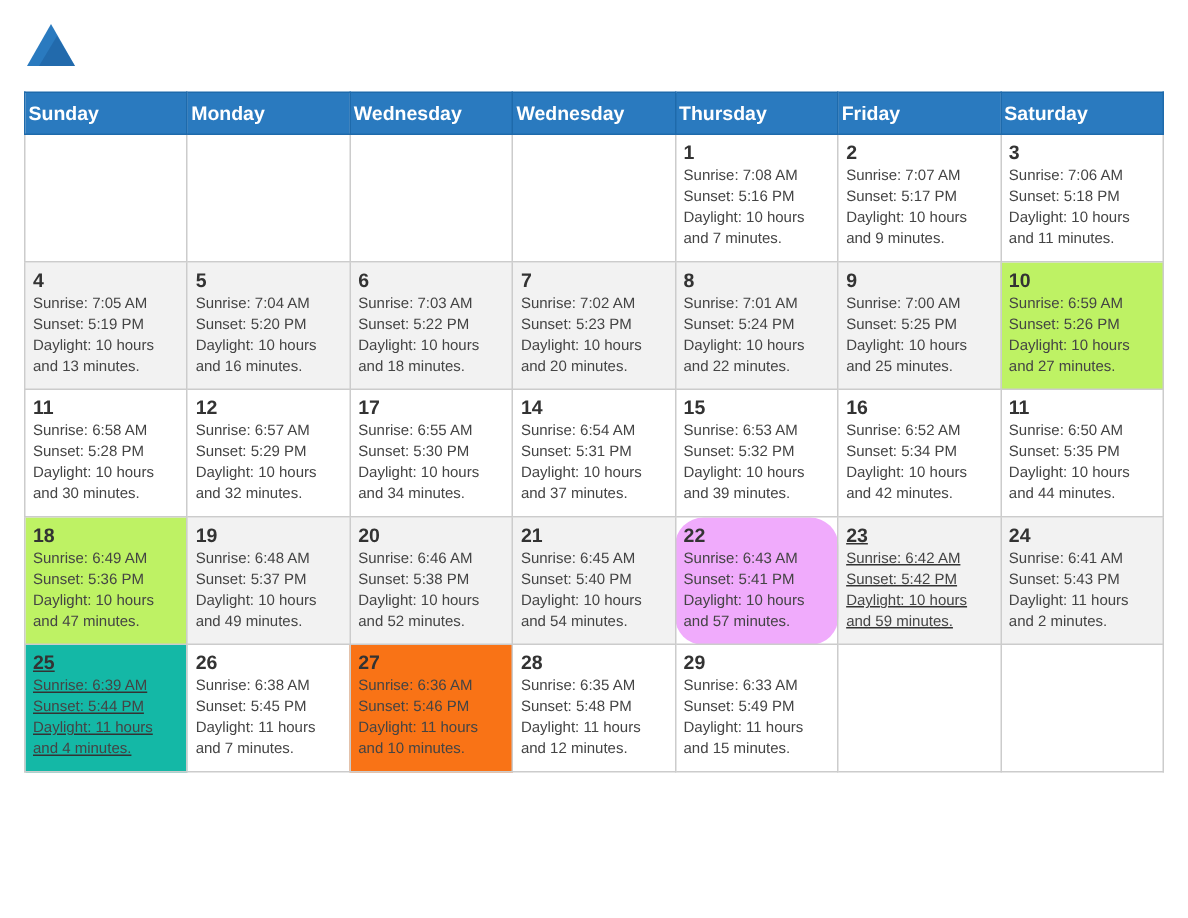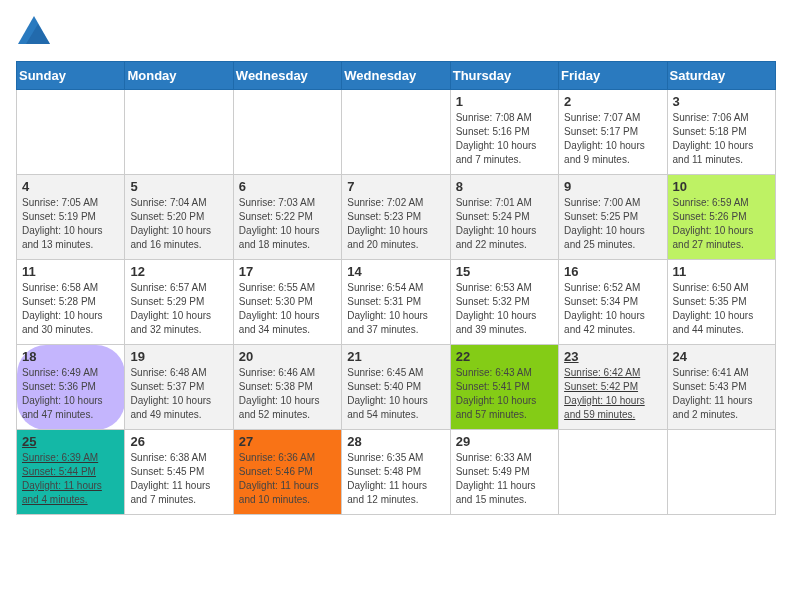--- a/index.html
+++ b/index.html
@@ -202,37 +202,37 @@
         <td style="background-color: rgb(255, 255, 255);">
           <span class="day-number">16</span>
           <div class="day-info">Sunrise: 6:52 AM<br>Sunset: 5:34 PM<br>Daylight: 10 hours and 42 minutes.</div>
         </td>
         <td style="background-color: rgb(255, 255, 255);">
           <span class="day-number">11</span>
           <div class="day-info">Sunrise: 6:50 AM<br>Sunset: 5:35 PM<br>Daylight: 10 hours and 44 minutes.</div>
         </td>
       </tr>
       <tr>
-        <td style="background-color: #c4b5fd; border-radius: 29px;">
+        <td style="background-color: #bef264;">
           <span class="day-number">18</span>
           <div class="day-info">Sunrise: 6:49 AM<br>Sunset: 5:36 PM<br>Daylight: 10 hours and 47 minutes.</div>
         </td>
         <td style="background-color: rgb(242, 242, 242);">
           <span class="day-number">19</span>
           <div class="day-info">Sunrise: 6:48 AM<br>Sunset: 5:37 PM<br>Daylight: 10 hours and 49 minutes.</div>
         </td>
         <td style="background-color: rgb(242, 242, 242);">
           <span class="day-number">20</span>
           <div class="day-info">Sunrise: 6:46 AM<br>Sunset: 5:38 PM<br>Daylight: 10 hours and 52 minutes.</div>
         </td>
         <td style="background-color: rgb(242, 242, 242);">
           <span class="day-number">21</span>
           <div class="day-info">Sunrise: 6:45 AM<br>Sunset: 5:40 PM<br>Daylight: 10 hours and 54 minutes.</div>
         </td>
-        <td style="background-color: #84cc16;">
+        <td style="background-color: #f0abfc; border-radius: 19px;">
           <span class="day-number">22</span>
           <div class="day-info">Sunrise: 6:43 AM<br>Sunset: 5:41 PM<br>Daylight: 10 hours and 57 minutes.</div>
         </td>
         <td style="background-color: rgb(242, 242, 242); text-decoration: underline;">
           <span class="day-number">23</span>
           <div class="day-info">Sunrise: 6:42 AM<br>Sunset: 5:42 PM<br>Daylight: 10 hours and 59 minutes.</div>
         </td>
         <td style="background-color: rgb(242, 242, 242);">
           <span class="day-number">24</span>
           <div class="day-info">Sunrise: 6:41 AM<br>Sunset: 5:43 PM<br>Daylight: 11 hours and 2 minutes.</div>

